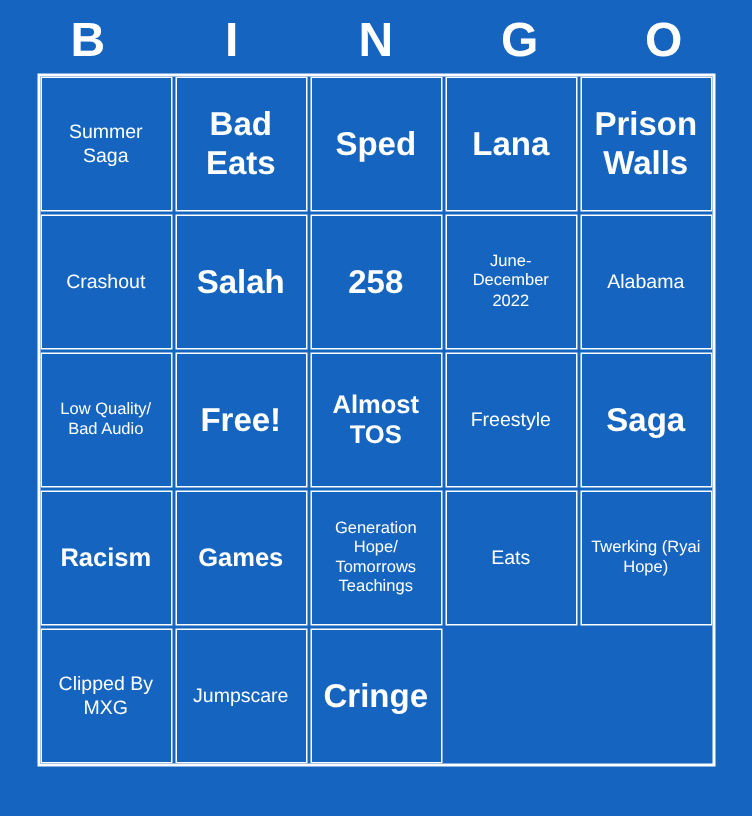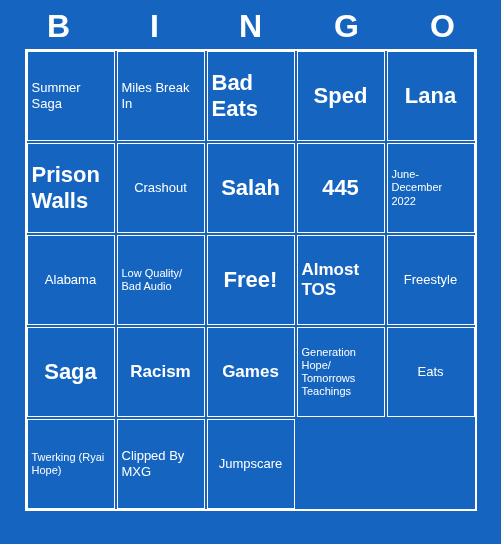--- a/index.html
+++ b/index.html
@@ -34,21 +34,21 @@
       gap: 2px;
       background: #1565C0;
       border: 2px solid white;
     }
     .cell {
       background: #1565C0;
       border: 1.5px solid white;
       display: flex;
       align-items: center;
       justify-content: center;
-      text-align: left;
+      text-align: center;
       color: white;
       padding: 4px;
       line-height: 1.2;
     }
     .cell-large {
       font-size: 22px;
       font-weight: bold;
     }
     .cell-medium {
       font-size: 17px;
@@ -70,35 +70,35 @@
 
 <div class="bingo-header">
 <div class="bingo-letter">B</div>
     <div class="bingo-letter">I</div>
     <div class="bingo-letter">N</div>
     <div class="bingo-letter">G</div>
     <div class="bingo-letter">O</div>
   </div>
 <div class="bingo-grid">
 <div class="cell cell-small">Summer Saga</div>
-    <div class="cell cell-small">Miles Break In</div>
     <div class="cell cell-large">Bad Eats</div>
     <div class="cell cell-large">Sped</div>
     <div class="cell cell-large">Lana</div>
     <div class="cell cell-large">Prison Walls</div>
     <div class="cell cell-small">Crashout</div>
     <div class="cell cell-large">Salah</div>
-    <div class="cell cell-large">445</div>
+    <div class="cell cell-large">258</div>
     <div class="cell cell-xsmall">June-December 2022</div>
     <div class="cell cell-small">Alabama</div>
     <div class="cell cell-xsmall">Low Quality/ Bad Audio</div>
     <div class="cell free-cell">Free!</div>
     <div class="cell cell-medium">Almost TOS</div>
     <div class="cell cell-small">Freestyle</div>
     <div class="cell cell-large">Saga</div>
     <div class="cell cell-medium">Racism</div>
     <div class="cell cell-medium">Games</div>
     <div class="cell cell-xsmall">Generation Hope/ Tomorrows Teachings</div>
     <div class="cell cell-small">Eats</div>
     <div class="cell cell-xsmall">Twerking (Ryai Hope)</div>
     <div class="cell cell-small">Clipped By MXG</div>
     <div class="cell cell-small">Jumpscare</div>
+    <div class="cell cell-large">Cringe</div>
   </div>
 
 </body></html>

